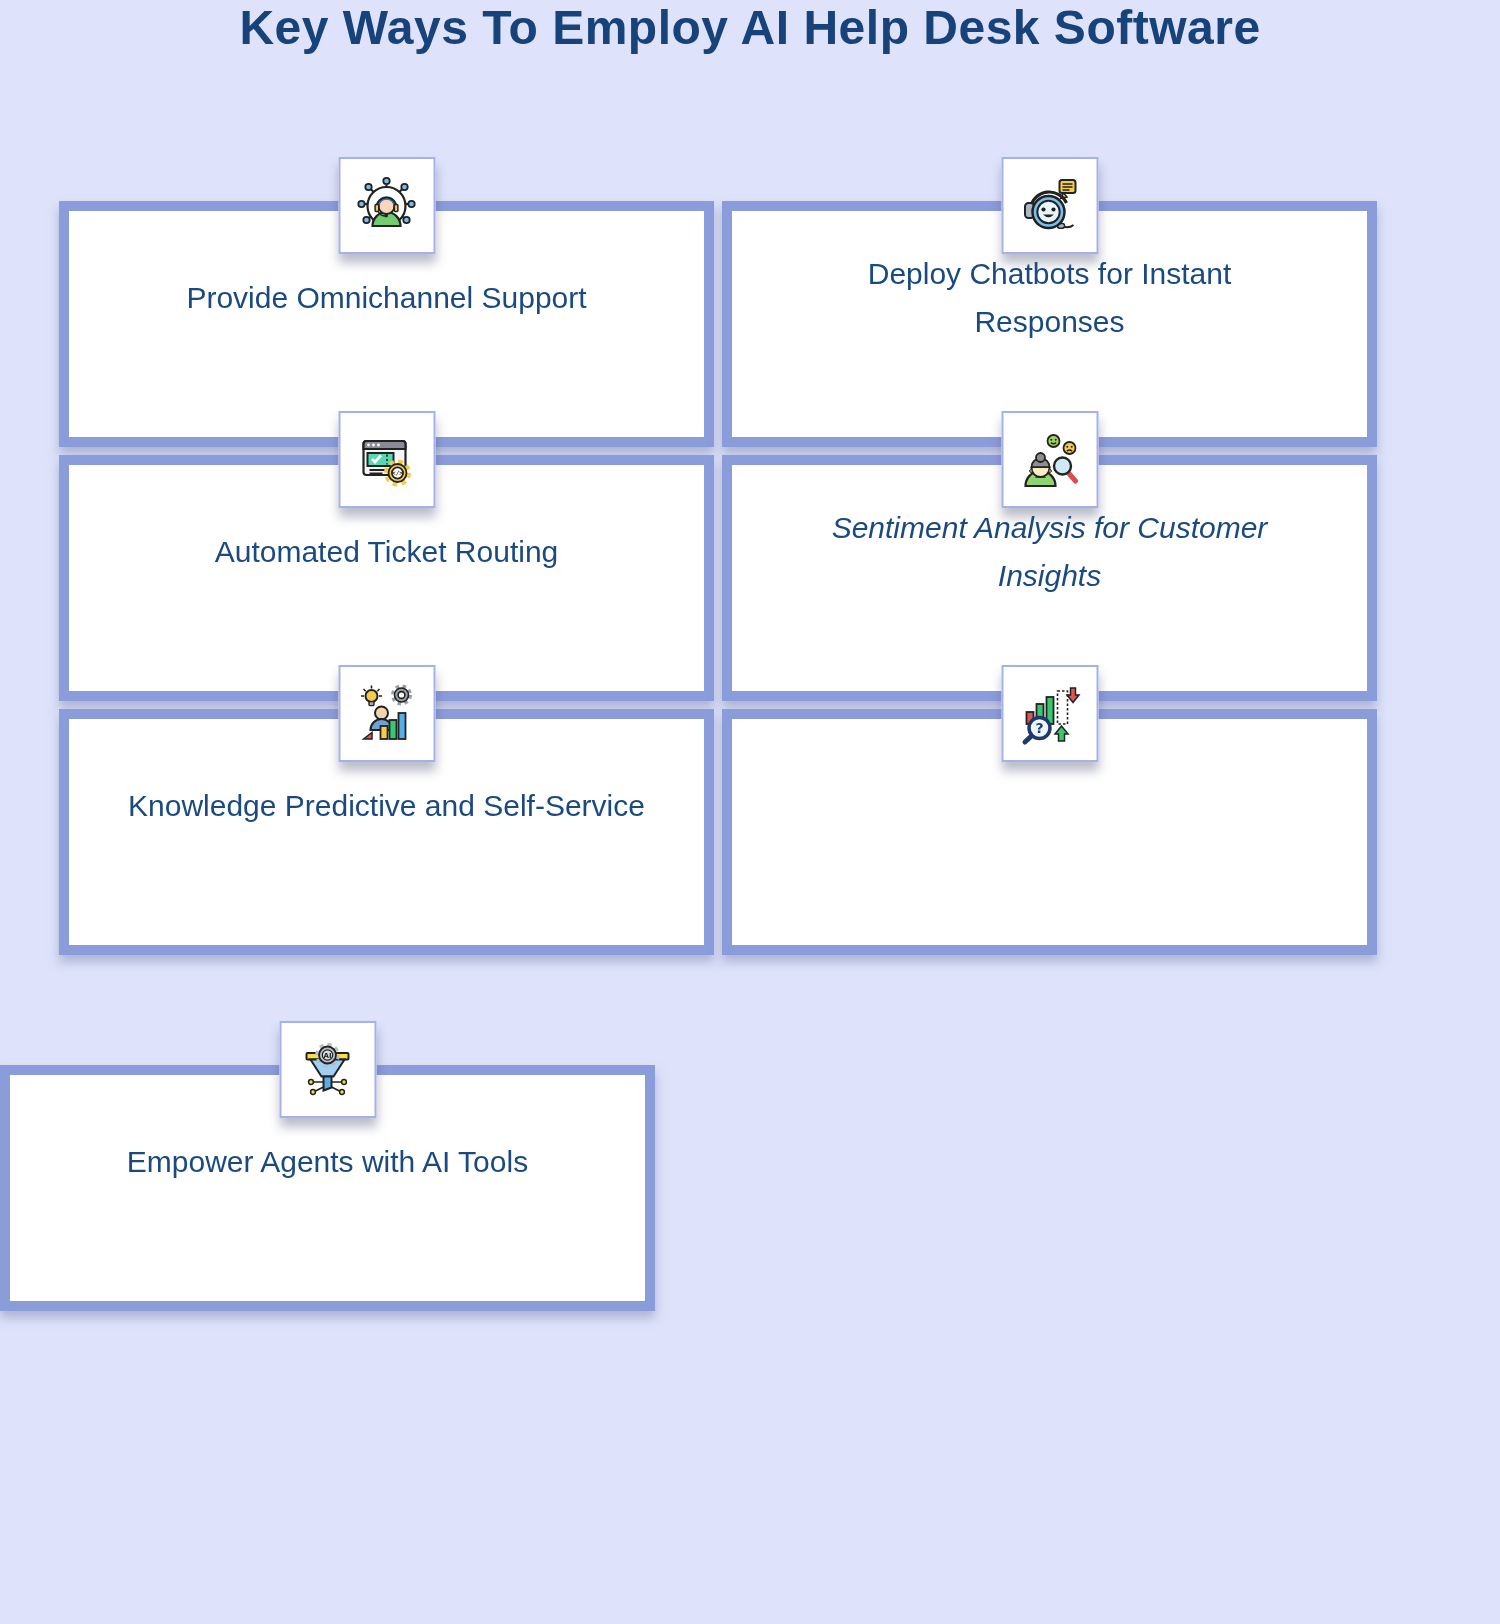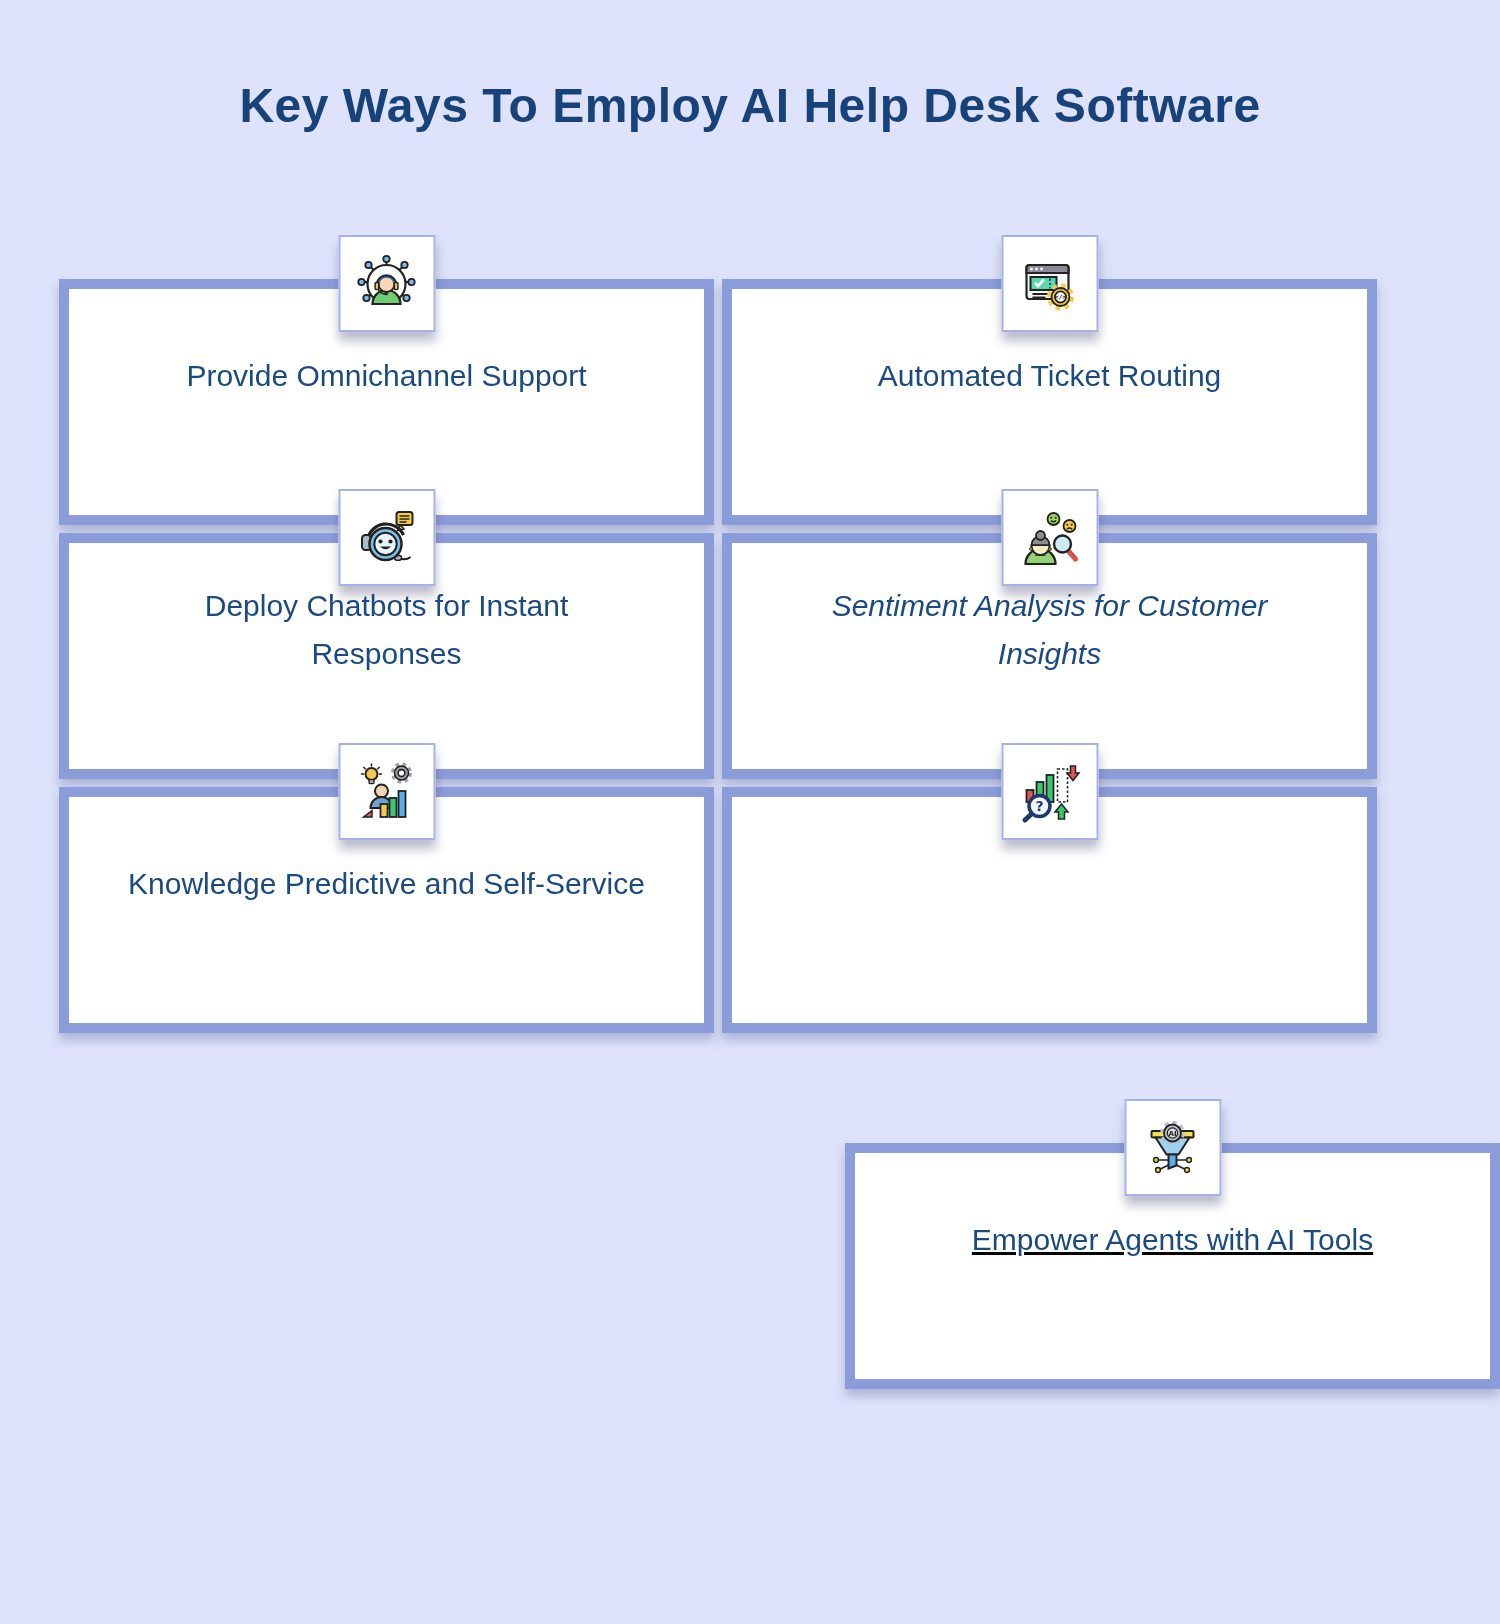--- a/index.html
+++ b/index.html
@@ -3,21 +3,20 @@
 <meta charset="utf-8">
 <style>
   * { margin: 0; padding: 0; box-sizing: border-box; }
   html, body {
     width: 1500px; height: 1624px;
     background: #dee3fb;
     font-family: "Liberation Sans", "DejaVu Sans", sans-serif;
     overflow: hidden;
   }
   .page-title {
-    padding-top: 78px;
     text-align: center;
     font-size: 48px;
     font-weight: 700;
     letter-spacing: 0.5px;
     color: #17427a;
   }
   .cards-grid {
     width: 1382px;
     margin: 146px auto 10px auto;
     display: grid;
@@ -63,22 +62,21 @@
   }
   .lw-480 { max-width: 480px; }
   .lw-520 { max-width: 520px; }
   .lw-600 { max-width: 600px; }
   .lw-470 { max-width: 470px; font-style: italic; }
   .lw-560 { max-width: 560px; }
   .lw-640 { max-width: 640px; }
   .bottom-row {
     margin-top: 110px;
     display: flex;
-    justify-content: flex-end;
-    text-decoration: underline;
+    justify-content: flex-start;
   }
 </style>
 </head>
 <body>
 
 <h1 class="page-title">Key Ways To Employ AI Help Desk Software</h1>
 
 <div class="cards-grid">
 
   <div class="card">
@@ -107,20 +105,44 @@
         <circle cx="32" cy="32" r="8" fill="#f9d6b8" stroke="#222" stroke-width="2"></circle>
         <path d="M23,33 a9,9 0 0 1 18,0" fill="none" stroke="#3c6ea5" stroke-width="3.4"></path>
         <path d="M22,33.5 a10,10 0 0 1 20,0" fill="none" stroke="#222" stroke-width="1.6"></path>
         <rect x="20.6" y="30.5" width="3.6" height="7" rx="1" fill="#f6cb4a" stroke="#222" stroke-width="1.5"></rect>
         <rect x="39.8" y="30.5" width="3.6" height="7" rx="1" fill="#f6cb4a" stroke="#222" stroke-width="1.5"></rect>
         <path d="M24,38 q2,4 7,4" fill="none" stroke="#222" stroke-width="1.6"></path>
         <rect x="30" y="40.6" width="3.4" height="2.6" rx="1" fill="#222"></rect>
       </svg>
     </div>
     <div class="card-label lw-480">Provide Omnichannel Support</div>
+  </div>
+
+  <div class="card">
+    <div class="icon-box">
+      <svg viewBox="0 0 64 64">
+        <rect x="42" y="6" width="16" height="13" rx="2.5" fill="#f6cb4a" stroke="#222" stroke-width="2"></rect>
+        <path d="M46,19 l-3,5.5 l6.5,-1.5 z" fill="#f6cb4a" stroke="#222" stroke-width="1.5"></path>
+        <g stroke="#222" stroke-width="1.4">
+            <line x1="45" y1="10" x2="55" y2="10"></line>
+            <line x1="45" y1="13" x2="55" y2="13"></line>
+            <line x1="45" y1="16" x2="52" y2="16"></line>
+          </g>
+        <path d="M13,34 a19,19 0 0 1 36,-5" fill="none" stroke="#222" stroke-width="3.2"></path>
+        <rect x="7.5" y="29" width="9" height="15" rx="3.5" fill="#a9bac7" stroke="#222" stroke-width="2"></rect>
+        <path d="M44,52 q7,3 12,-1" fill="none" stroke="#222" stroke-width="2"></path>
+        <rect x="40" y="49.6" width="7" height="4.6" rx="2.2" fill="#a9bac7" stroke="#222" stroke-width="1.5"></rect>
+        <circle cx="31" cy="38" r="16" fill="#7ac0ea" stroke="#222" stroke-width="2.5"></circle>
+        <circle cx="31" cy="38" r="11.2" fill="#e8f5fc" stroke="#222" stroke-width="2"></circle>
+        <circle cx="26" cy="35.5" r="2.1" fill="#222"></circle>
+        <circle cx="36" cy="35.5" r="2.1" fill="#222"></circle>
+        <path d="M25.5,40.5 q5.5,5.5 11,0 z" fill="#222"></path>
+      </svg>
+    </div>
+    <div class="card-label lw-520">Deploy Chatbots for Instant Responses</div>
   </div>
 
   <div class="card">
     <div class="icon-box">
       <svg viewBox="0 0 64 64">
         <rect x="9" y="13" width="42" height="34" rx="3" fill="#f5f5f7" stroke="#222" stroke-width="2.2"></rect>
         <path d="M9,21 v-5 a3,3 0 0 1 3,-3 h36 a3,3 0 0 1 3,3 v5 z" fill="#8d8a96" stroke="#222" stroke-width="2.2"></path>
         <g fill="#fff">
             <circle cx="14" cy="17" r="1.4"></circle>
             <circle cx="19" cy="17" r="1.4"></circle>
@@ -131,44 +153,20 @@
         <line x1="32.5" y1="26.5" x2="32.5" y2="36.5" stroke="#222" stroke-width="1.6" stroke-dasharray="2.2 2.2"></line>
         <line x1="15" y1="42" x2="33" y2="42" stroke="#222" stroke-width="2"></line>
         <line x1="15" y1="45.5" x2="28" y2="45.5" stroke="#222" stroke-width="2"></line>
         <circle cx="43" cy="45" r="11" fill="none" stroke="#f6cb4a" stroke-width="5" stroke-dasharray="4.5 4.2"></circle>
         <circle cx="43" cy="45" r="9" fill="#f6cb4a" stroke="#222" stroke-width="1.8"></circle>
         <circle cx="43" cy="45" r="5.6" fill="#fff" stroke="#222" stroke-width="1.8"></circle>
         <text x="43" y="47.3" font-size="6" font-weight="bold" text-anchor="middle" fill="#222" font-family="DejaVu Sans Mono, monospace">&lt;/&gt;</text>
       </svg>
     </div>
     <div class="card-label lw-600">Automated Ticket Routing</div>
-  </div>
-
-  <div class="card">
-    <div class="icon-box">
-      <svg viewBox="0 0 64 64">
-        <rect x="42" y="6" width="16" height="13" rx="2.5" fill="#f6cb4a" stroke="#222" stroke-width="2"></rect>
-        <path d="M46,19 l-3,5.5 l6.5,-1.5 z" fill="#f6cb4a" stroke="#222" stroke-width="1.5"></path>
-        <g stroke="#222" stroke-width="1.4">
-            <line x1="45" y1="10" x2="55" y2="10"></line>
-            <line x1="45" y1="13" x2="55" y2="13"></line>
-            <line x1="45" y1="16" x2="52" y2="16"></line>
-          </g>
-        <path d="M13,34 a19,19 0 0 1 36,-5" fill="none" stroke="#222" stroke-width="3.2"></path>
-        <rect x="7.5" y="29" width="9" height="15" rx="3.5" fill="#a9bac7" stroke="#222" stroke-width="2"></rect>
-        <path d="M44,52 q7,3 12,-1" fill="none" stroke="#222" stroke-width="2"></path>
-        <rect x="40" y="49.6" width="7" height="4.6" rx="2.2" fill="#a9bac7" stroke="#222" stroke-width="1.5"></rect>
-        <circle cx="31" cy="38" r="16" fill="#7ac0ea" stroke="#222" stroke-width="2.5"></circle>
-        <circle cx="31" cy="38" r="11.2" fill="#e8f5fc" stroke="#222" stroke-width="2"></circle>
-        <circle cx="26" cy="35.5" r="2.1" fill="#222"></circle>
-        <circle cx="36" cy="35.5" r="2.1" fill="#222"></circle>
-        <path d="M25.5,40.5 q5.5,5.5 11,0 z" fill="#222"></path>
-      </svg>
-    </div>
-    <div class="card-label lw-520">Deploy Chatbots for Instant Responses</div>
   </div>
 
   <div class="card">
     <div class="icon-box">
       <svg viewBox="0 0 64 64">
         <circle cx="36" cy="13" r="6" fill="#9ed65e" stroke="#222" stroke-width="1.8"></circle>
         <circle cx="33.8" cy="11.7" r="1" fill="#222"></circle>
           <circle cx="38.2" cy="11.7" r="1" fill="#222"></circle>
         <path d="M33.4,14.5 q2.6,2.6 5.2,0" fill="none" stroke="#222" stroke-width="1.4"></path>
         <circle cx="52" cy="20" r="6" fill="#f6cb4a" stroke="#222" stroke-width="1.8"></circle>

